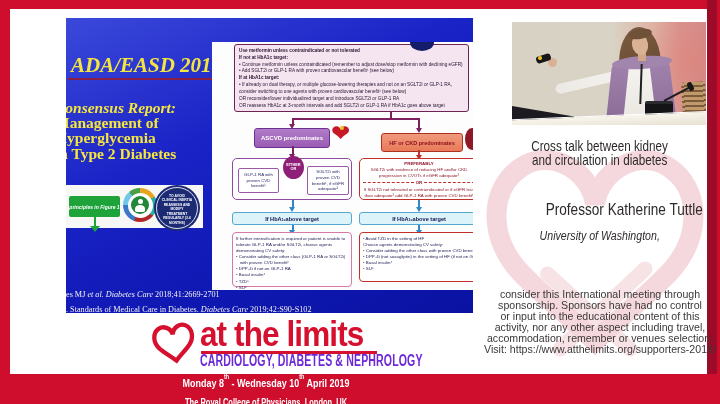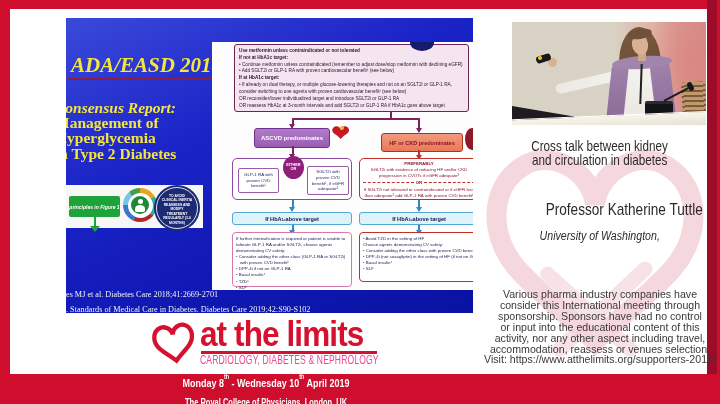--- a/index.html
+++ b/index.html
@@ -34,21 +34,21 @@
                     #3a78c8 200deg 270deg,#70c8e8 270deg 320deg,#48a048 320deg 360deg);}
   .ring-white{left:4.5px;top:4.5px;width:25px;height:25px;border-radius:50%;background:#fff;}
   .ring-green{left:8px;top:8px;width:18px;height:18px;border-radius:50%;background:#208838;}
   .person-head{left:14.5px;top:11px;width:5px;height:5px;border-radius:50%;background:#fff;}
   .person-body{left:12px;top:17px;width:10px;height:7px;border-radius:50% 50% 20% 20%;background:#fff;}
   .badge{left:88px;top:0px;width:46px;height:46px;border-radius:50%;background:#1c2a74;}
   .badge-ring{left:2px;top:2px;right:2px;bottom:2px;border:1px solid rgba(255,255,255,.85);border-radius:50%;}
   .badge-text{left:0;top:0;width:100%;height:100%;box-sizing:border-box;padding:9px 7px 0 7px;
          color:#fff;font-size:3.4px;font-weight:bold;line-height:1.3;text-align:center;}
   .cite{color:#f2f2f2;font-family:"Liberation Serif",serif;font-size:8.2px;white-space:nowrap;}
-  .cite .it{text-align:right;}
+  .cite .it{font-style:italic;text-align:right;}
   .cite1{left:0;top:272px;}
   .cite2{left:0;top:287px;}
   .blob{left:344px;top:9px;width:24px;height:17px;border-radius:50%;background:#151d6a;z-index:3;}
 
   
   .panel{left:146px;top:24px;width:261px;height:248px;background:#fdfdfe;overflow:hidden;}
   .pinkbox{left:22px;top:2px;width:235px;height:68px;box-sizing:border-box;background:#f4e5f0;
          border:1.3px solid #6b2454;border-radius:3px;padding:3px 4px;
          font-size:4.7px;line-height:1.45;color:#2b1230;}
   .pinkbox .b{font-weight:bold;}
@@ -146,21 +146,21 @@
   .affil{left:488px;top:229px;width:224px;font-size:12.5px;font-style:italic;line-height:15px;}
   .disclaimer{left:482px;top:289px;width:236px;font-size:10.6px;line-height:10.9px;color:#3c3838;
          text-align:center;}
 
   
   .logo-heart{left:150px;top:318px;}
   .logo-main{left:200px;top:317px;width:200px;color:#d6102f;font-weight:bold;font-size:35px;
          line-height:34px;white-space:nowrap;}
   .logo-main .cx{transform:scaleX(.9);transform-origin:left;letter-spacing:-1px;}
   .logo-rule{left:201px;top:351px;width:176px;height:2.5px;background:#d6102f;}
-  .logo-sub{left:200px;top:352px;width:280px;color:#ec4899;font-weight:normal;font-size:13px;
+  .logo-sub{left:200px;top:352px;width:280px;color:#6d28d9;font-weight:bold;font-size:16px;
          white-space:nowrap;}
   .logo-sub .cx{transform:scaleX(.66);transform-origin:left;letter-spacing:0.2px;}
   .banner{left:0;top:374px;width:720px;height:30px;background:#cf0e2e;z-index:6;}
   .banner-text{left:0;top:2px;width:532px;text-align:center;color:#fff;font-weight:bold;}
   .banner-l1{font-size:11.5px;}
   .banner-l2{font-size:10px;margin-top:8px;}
   .banner .cx{transform:scaleX(.78);}
   .banner-l2 .cx{transform:scaleX(.75);}
   .banner sup{font-size:7px;position:relative;top:-3px;}
 </style>
@@ -329,26 +329,25 @@
     <div><span class="cx" style="transform:scaleX(.78);">Cross talk between kidney</span></div>
     <div><span class="cx" style="transform:scaleX(.78);">and circulation in diabetes</span></div>
   </div>
   <div class="abs rpanel-text speaker-name">
     <span class="cx" style="transform:scaleX(.8);">Professor Katherine Tuttle</span>
   </div>
   <div class="abs rpanel-text affil">
     <div><span class="cx" style="transform:scaleX(.85);">University of Washington,</span></div>
   </div>
   <div class="abs disclaimer">
-    <div>Various pharma industry companies have</div>
     <div>consider this International meeting through</div>
     <div>sponsorship. Sponsors have had no control</div>
     <div>or input into the educational content of this</div>
     <div>activity, nor any other aspect including travel,</div>
-    <div>accommodation, reassess or venues selection.</div>
+    <div>accommodation, remember or venues selection.</div>
     <div>Visit: https://www.atthelimits.org/supporters-2019/</div>
   </div>
 
   <svg class="abs logo-heart" width="48" height="50" viewBox="0 0 100 100" style="transform:rotate(-8deg);">
     <path d="M50 32 C 48 18 32 10 21 17 C 8 25 7 44 19 58 C 28 68 40 77 50 87 C 60 77 72 68 81 58 C 93 44 92 25 79 17 C 68 10 52 18 50 32 Z" fill="none" stroke="#d6102f" stroke-width="9" stroke-linecap="round"></path>
   </svg>
   <div class="abs logo-main">
     <span class="cx">at the limits</span>
   </div>
   <div class="abs logo-rule"></div>

